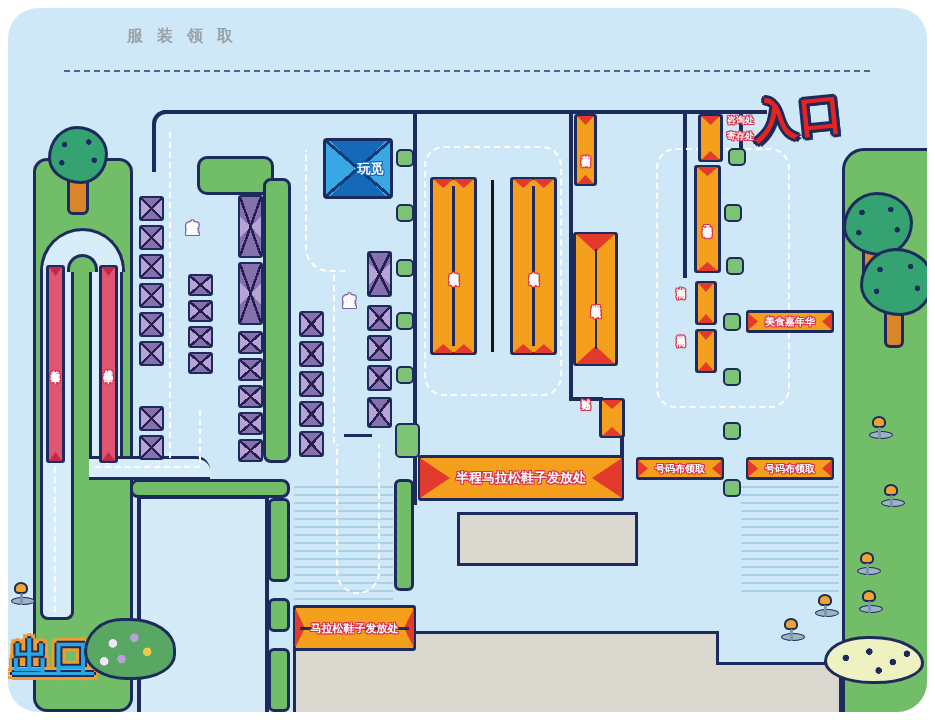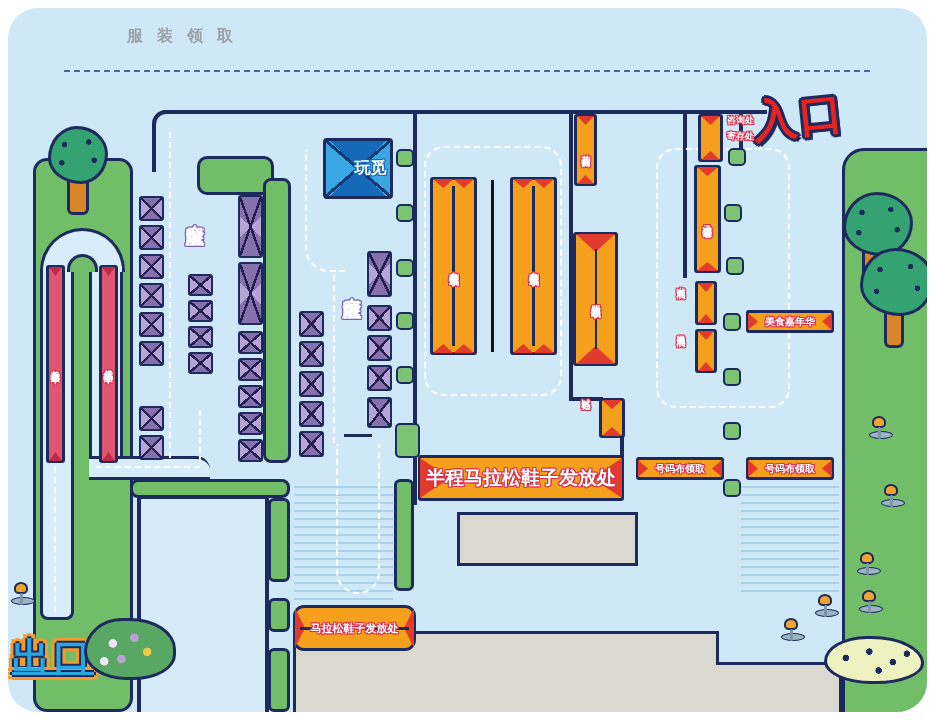--- a/index.html
+++ b/index.html
@@ -54,21 +54,21 @@
   .btent{background:
       linear-gradient(to top right,transparent calc(50% - 1.5px),#123a74 0 calc(50% + 1.5px),transparent 0),
       linear-gradient(to bottom right,transparent calc(50% - 1.5px),#123a74 0 calc(50% + 1.5px),transparent 0),
       conic-gradient(from 45deg,#39a7e4 0 90deg,#1668b8 0 180deg,#39a7e4 0 270deg,#1668b8 0 360deg);
     border:3px solid #1d2a5e;border-radius:4px;display:flex;align-items:center;justify-content:center;}
   .gsq{position:absolute;box-sizing:border-box;background:#7cc473;border:2.5px solid #1d2a5e;border-radius:5px;}
 
   
   .vt{writing-mode:vertical-rl;text-orientation:upright;line-height:1;color:#fff;font-weight:700;letter-spacing:1px;z-index:2;}
   .ht{color:#fff;font-weight:700;z-index:2;white-space:nowrap;}
-  .f9{font-size:9px;}  .f95{font-size:9.5px;} .f10{font-size:10px;} .f11{font-size:11px;} .f13{font-size:19px;} .f14{font-size:16px;padding-left:25px;}
+  .f9{font-size:9px;}  .f95{font-size:9.5px;} .f10{font-size:10px;} .f11{font-size:11px;} .f13{font-size:13px;} .f14{font-size:13px;padding-left:25px;}
   .ol-red{text-shadow:-1px 0 0 #d9304d,1px 0 0 #d9304d,0 -1px 0 #d9304d,0 1px 0 #d9304d,-1px -1px 0 #d9304d,1px -1px 0 #d9304d,-1px 1px 0 #d9304d,1px 1px 0 #d9304d;}
   .ol-purple{text-shadow:-1px 0 0 #7a5fb0,1px 0 0 #7a5fb0,0 -1px 0 #7a5fb0,0 1px 0 #7a5fb0,-1px -1px 0 #7a5fb0,1px -1px 0 #7a5fb0,-1px 1px 0 #7a5fb0,1px 1px 0 #7a5fb0;}
   .ol-blue{text-shadow:-1px 0 0 #1668b8,1px 0 0 #1668b8,0 -1px 0 #1668b8,0 1px 0 #1668b8,-1px -1px 0 #1668b8,1px -1px 0 #1668b8,-1px 1px 0 #1668b8,1px 1px 0 #1668b8;}
   .road-name{font-size:16px;font-weight:700;color:#9aa2a8;letter-spacing:14px;}
   .sign-in{font-size:44px;font-weight:900;color:#e8231f;transform:rotate(-6deg);letter-spacing:2px;
     text-shadow:-3px 0 0 #1d2a5e,3px 0 0 #1d2a5e,0 -3px 0 #1d2a5e,0 3px 0 #1d2a5e,-2px -2px 0 #1d2a5e,2px -2px 0 #1d2a5e,-2px 2px 0 #1d2a5e,3px 3px 0 #1d2a5e;}
   .sign-out{font-size:38px;font-weight:900;color:#2aa7df;letter-spacing:3px;
     text-shadow:-2px 0 0 #1d2a5e,2px 0 0 #1d2a5e,0 -2px 0 #1d2a5e,0 2px 0 #1d2a5e,
       -5px 0 0 #f09c2e,5px 0 0 #f09c2e,0 -5px 0 #f09c2e,0 5px 0 #f09c2e,-4px -4px 0 #f09c2e,4px -4px 0 #f09c2e,-4px 4px 0 #f09c2e,4px 4px 0 #f09c2e;}
 
@@ -221,21 +221,21 @@
       <div class="bh" style="left:746px;top:457px;width:88px;height:23px;">
         <i class="tri tl"></i>
           <i class="tri tr"></i>
         <span class="ht f10 ol-red">号码布领取</span>
       </div>
       <div class="bh" style="left:418px;top:455px;width:206px;height:46px;">
         <i class="tri tl big"></i>
           <i class="tri tr big"></i>
         <span class="ht f13 ol-red">半程马拉松鞋子发放处</span>
       </div>
-      <div class="bh" style="left:293px;top:605px;width:123px;height:46px;border-radius:11px;">
+      <div class="bh" style="left:293px;top:605px;width:123px;height:46px;">
         <i class="tri tl"></i>
           <i class="tri tr"></i>
           <i class="hline"></i>
         <span class="ht f11 ol-red" style="background:transparent;">马拉松鞋子发放处</span>
       </div>
 
       <span class="ht f9 ol-red" style="left:727px;top:114px;">咨询处</span>
       <span class="ht f9 ol-red" style="left:727px;top:130px;">寄存处</span>
       <span class="vt f9 ol-red" style="left:676px;top:280px;">女试衣间</span>
       <span class="vt f9 ol-red" style="left:676px;top:328px;">男试衣间</span>

